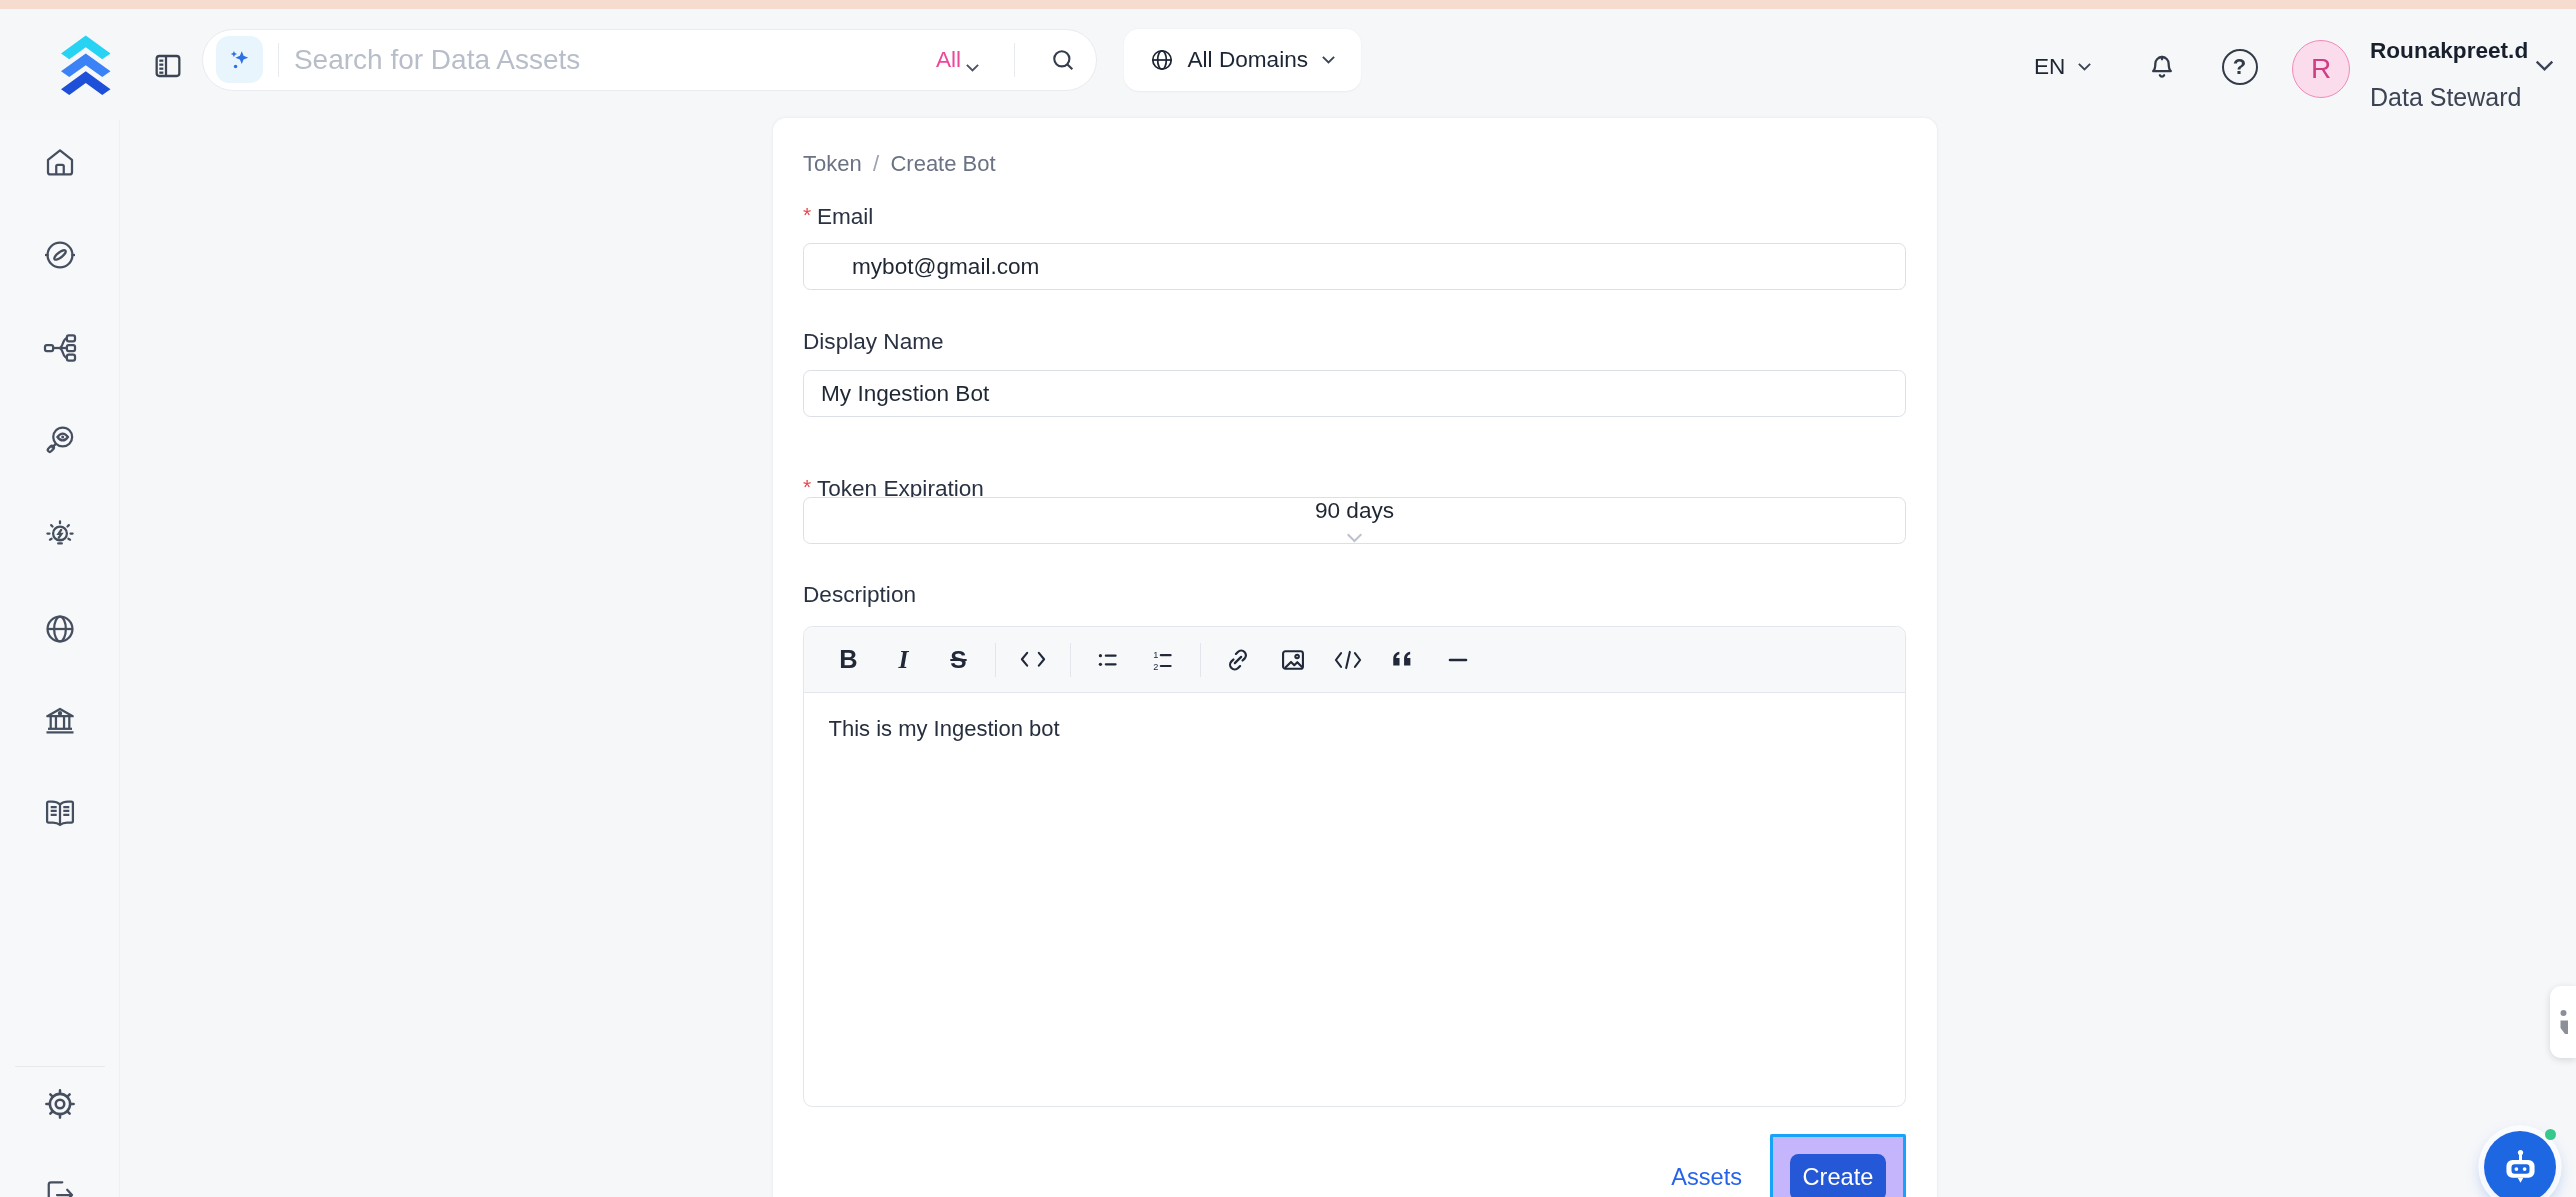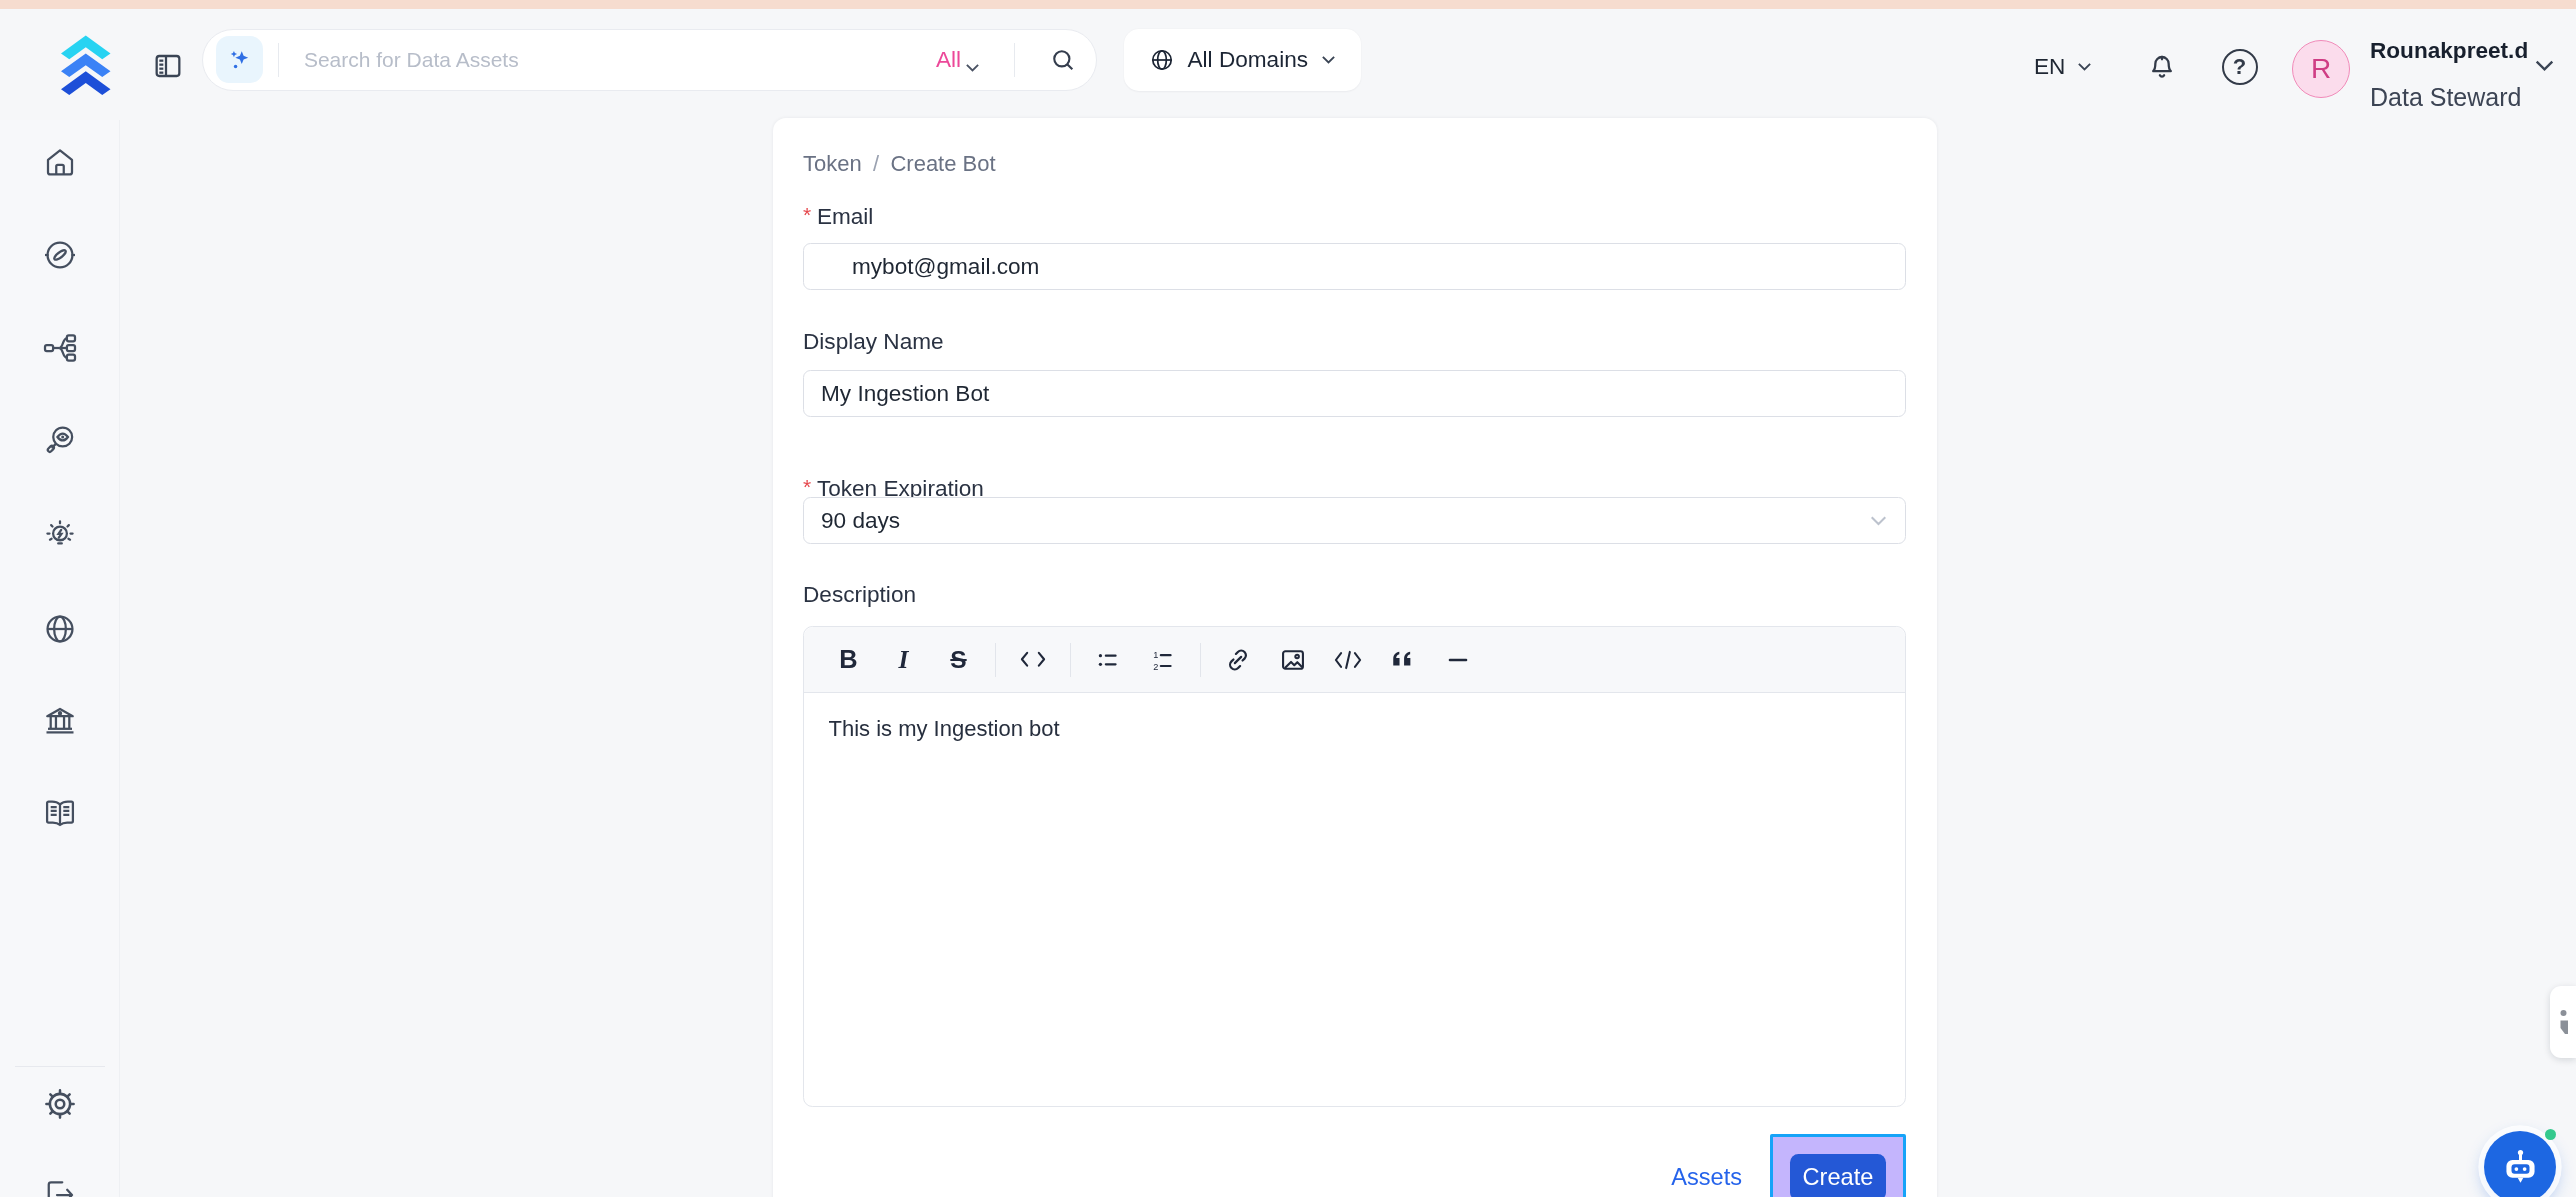--- a/index.html
+++ b/index.html
@@ -12,21 +12,21 @@
   
   .topbar { position:absolute; left:0; top:8.5px; width:2576px; height:111px; }
   .logo { position:absolute; left:49px; top:21px; width:90px; height:77px; }
   .panel-toggle { position:absolute; left:151px; top:41px; width:34px; height:32px; cursor:pointer; }
 
   .search-pill { position:absolute; left:202px; top:20px; width:895px; height:62px; background:#ffffff;
                  border:0.9px solid #e9ebf0; border-radius:31px; display:flex; align-items:center; }
   .ai-btn { width:47px; height:47px; margin-left:13px; border-radius:13px; background:#e9f5fd;
             display:flex; align-items:center; justify-content:center; cursor:pointer; }
   .search-sep { width:0.9px; height:34px; background:#e7eaef; margin:0 15px; }
-  .search-placeholder { color:#b7bdc9; font-size:21px; flex:1;margin-left:10px; }
+  .search-placeholder { color:#b7bdc9; font-size:28px; flex:1; }
   .scope { display:flex; align-items:flex-end; gap:4px; color:#ec4899; font-size:22.6px; cursor:pointer; padding:0 19px; }
   .search-go { width:66px; display:flex; align-items:center; justify-content:center; cursor:pointer; }
 
   .domains-pill { position:absolute; left:1124px; top:20px; height:62px; padding:0 24.5px; background:#ffffff;
                   border-radius:15px; box-shadow:0 0.9px 1.9px rgba(16,24,40,.05); display:flex; align-items:center; gap:13px;
                   font-size:22.6px; color:#1c2534; font-weight:500; cursor:pointer; }
 
   .lang { position:absolute; left:2034px; top:45px; display:flex; align-items:center; gap:11.3px;
           font-size:22.6px; color:#1f2733; cursor:pointer; }
   .icon-btn { position:absolute; top:38px; width:41px; height:41px; display:flex; align-items:center; justify-content:center; cursor:pointer; }
@@ -302,21 +302,21 @@
     <input class="f-input" style="top: 125px; padding-left: 48px;" type="text" value="mybot@gmail.com">
 
     <div class="f-label" style="top:211px;">
       <span>Display Name</span>
     </div>
     <input class="f-input" style="top: 252px;" type="text" value="My Ingestion Bot">
 
     <div class="f-label" style="top:337px;margin-top:20px;">
       <span class="req">*</span><span>Token Expiration</span>
     </div>
-    <div class="f-select" style="top:379px;">
+    <div class="f-select" style="top:379px;flex-direction:column;">
       <span>90 days</span>
       <svg width="19" height="11.3" viewBox="0 0 16 10" fill="none" stroke="#bcc2cd" stroke-width="1.8">
           <path d="M2 2l6 6 6-6"></path>
         </svg>
     </div>
 
     <div class="f-label" style="top:464px;">
       <span>Description</span>
     </div>
 

